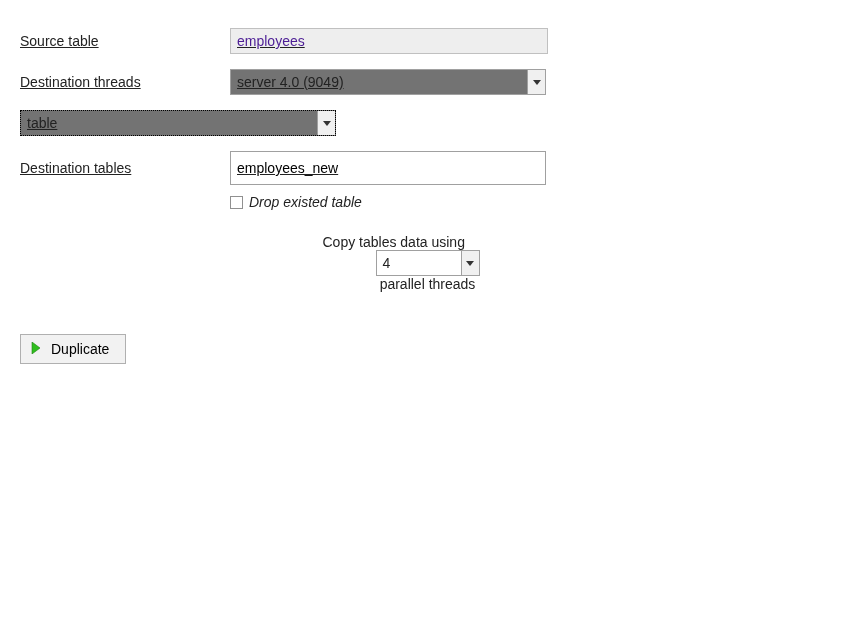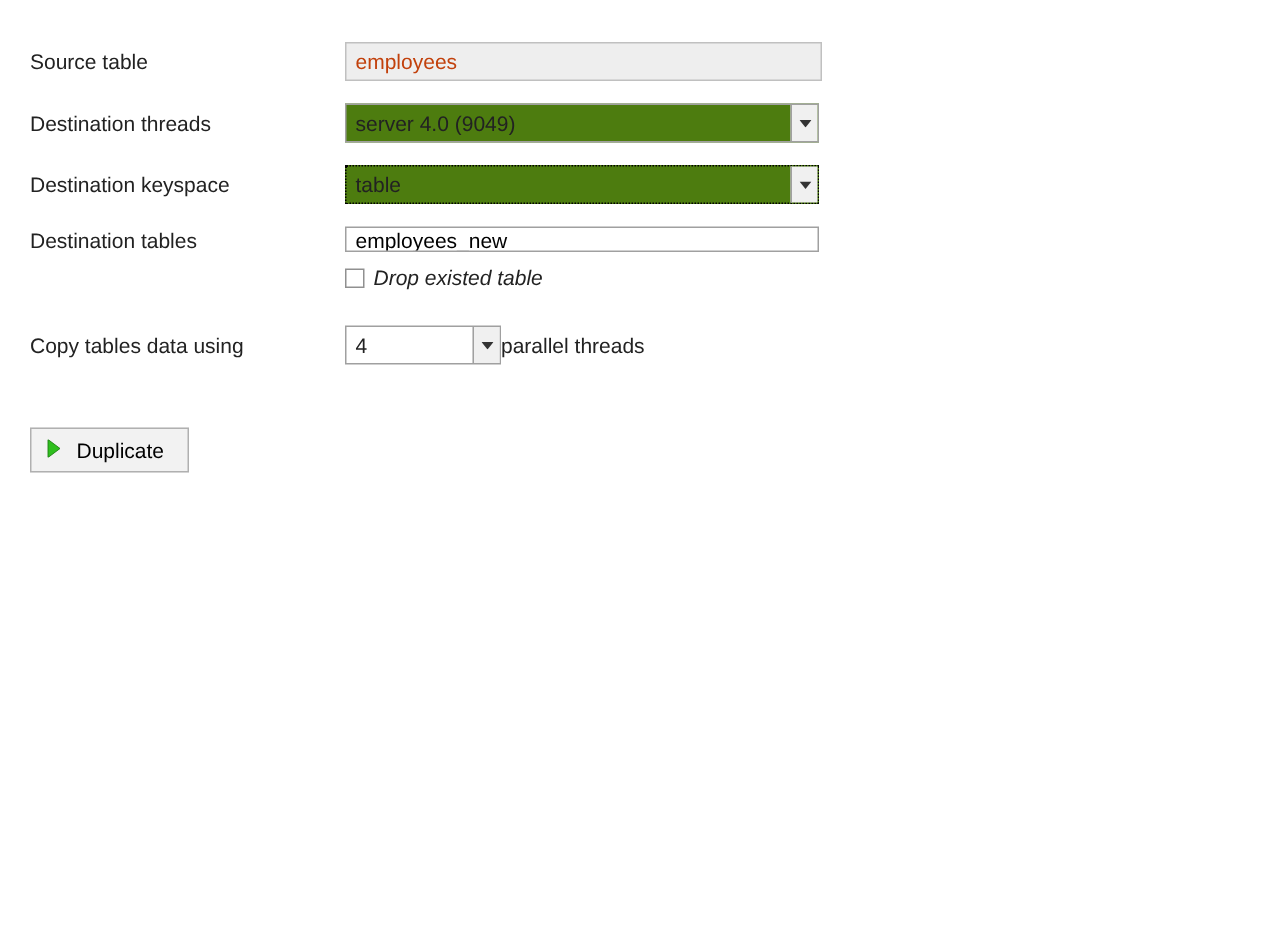--- a/index.html
+++ b/index.html
@@ -10,42 +10,43 @@
       font-size: 14px;
       color: #222;
       background: #fff;
       width: 855px;
       height: 631px;
     }
     .form-row {
       display: flex;
       align-items: center;
       margin-bottom: 15px;
+      text-decoration: underline;
     }
     .form-label {
       width: 210px;
       flex-shrink: 0;
     }
     .disabled-input {
       width: 318px;
       height: 26px;
       background: #eeeeee;
       border: 1px solid #c0c0c0;
       padding: 0 6px;
-      color: #c2410c;
+      color: #4c1d95;
       display: flex;
       align-items: center;
       font-size: 14px;
     }
     .combo {
       position: relative;
       width: 316px;
       height: 26px;
       border: 1px solid #a0a0a0;
-      background: #4d7c0f;
+      background: #737373;
       display: flex;
       align-items: center;
     }
     .combo.dotted {
       border: 1px dotted #000;
     }
     .combo-value {
       flex: 1;
       padding: 0 6px;
       font-size: 14px;
@@ -56,21 +57,21 @@
       width: 18px;
       height: 100%;
       border-left: 1px solid #a0a0a0;
       background: #f0f0f0;
       display: flex;
       align-items: center;
       justify-content: center;
     }
     .text-input {
       width: 316px;
-      height: 17px;
+      height: 34px;
       border: 1px solid #a0a0a0;
       padding: 0 6px;
       font-size: 14px;
       font-family: inherit;
     }
     .checkbox-row {
       display: flex;
       align-items: center;
       margin-left: 210px;
       margin-top: -6px;
@@ -81,20 +82,21 @@
       width: 13px;
       height: 13px;
       border: 1px solid #909090;
       background: #fff;
       margin-right: 6px;
     }
     .threads-row {
       display: flex;
       align-items: center;
       margin-bottom: 42px;
+      flex-direction: column;
     }
     .threads-combo {
       position: relative;
       width: 104px;
       height: 26px;
       border: 1px solid #a0a0a0;
       background: #fff;
       display: flex;
       align-items: center;
     }
@@ -130,21 +132,20 @@
     <div class="combo-value">server 4.0 (9049)</div>
     <div class="combo-btn caret">
       <svg width="8" height="5" viewBox="0 0 8 5">
           <path d="M0 0 L8 0 L4 5 Z" fill="#333"></path>
         </svg>
     </div>
   </div>
 </div>
 
 <div class="form-row">
-  <div class="form-label">Destination keyspace</div>
   <div class="combo dotted">
     <div class="combo-value">table</div>
     <div class="combo-btn caret">
       <svg width="8" height="5" viewBox="0 0 8 5">
           <path d="M0 0 L8 0 L4 5 Z" fill="#333"></path>
         </svg>
     </div>
   </div>
 </div>
 

